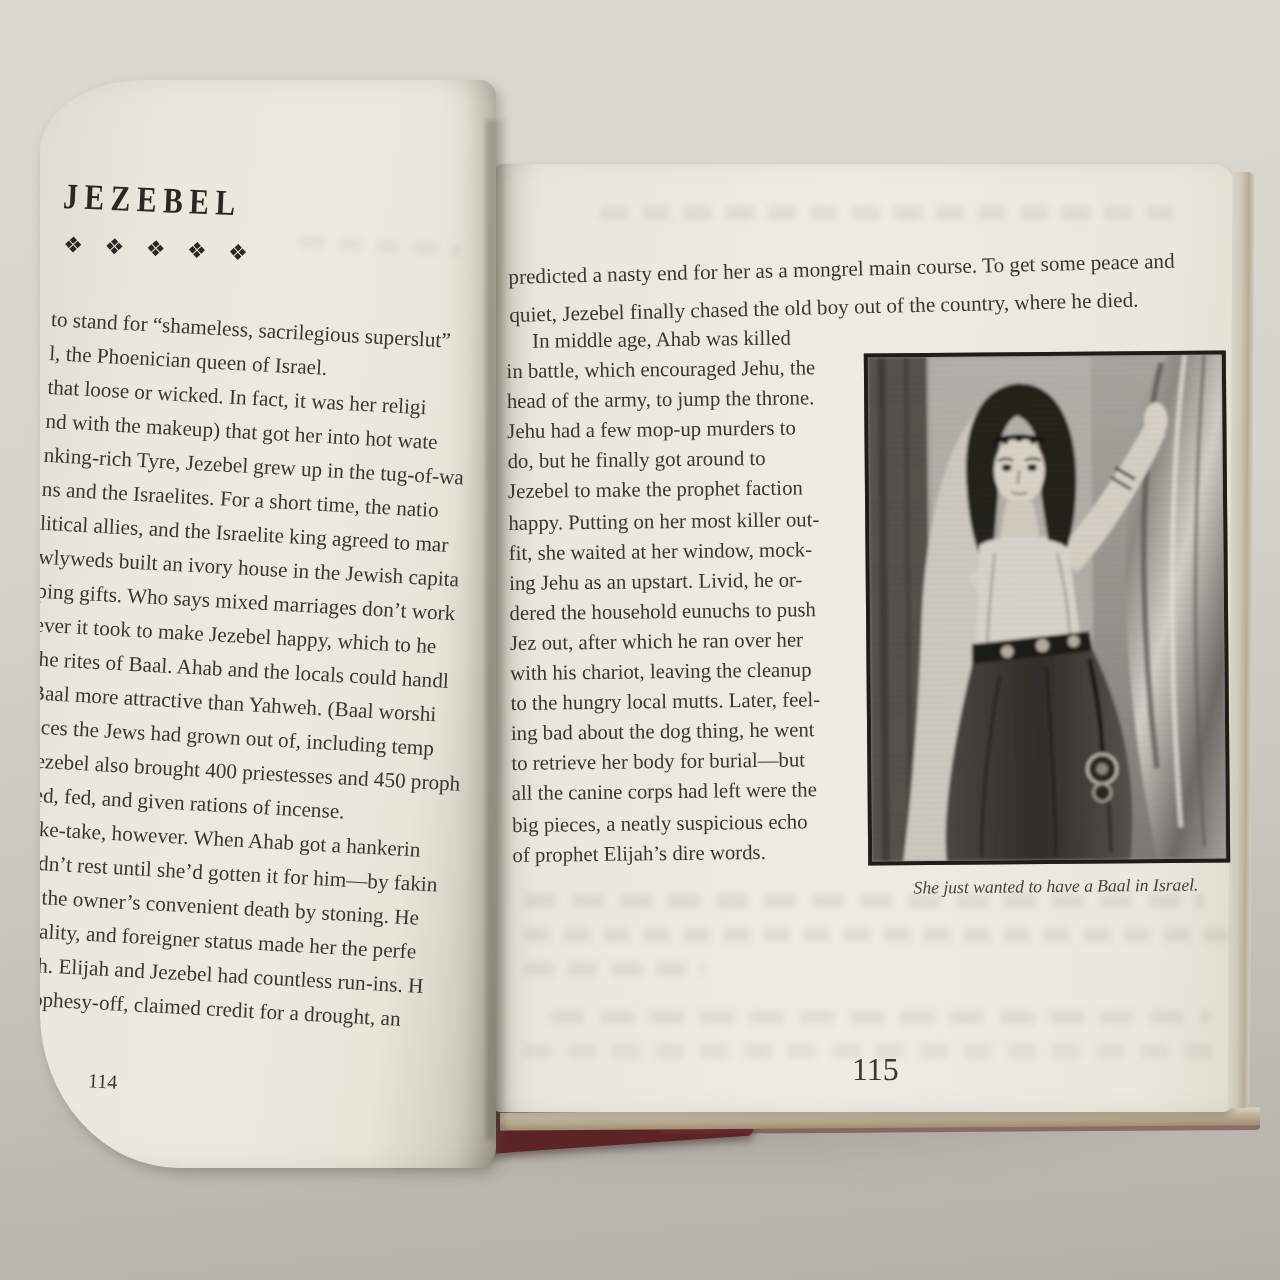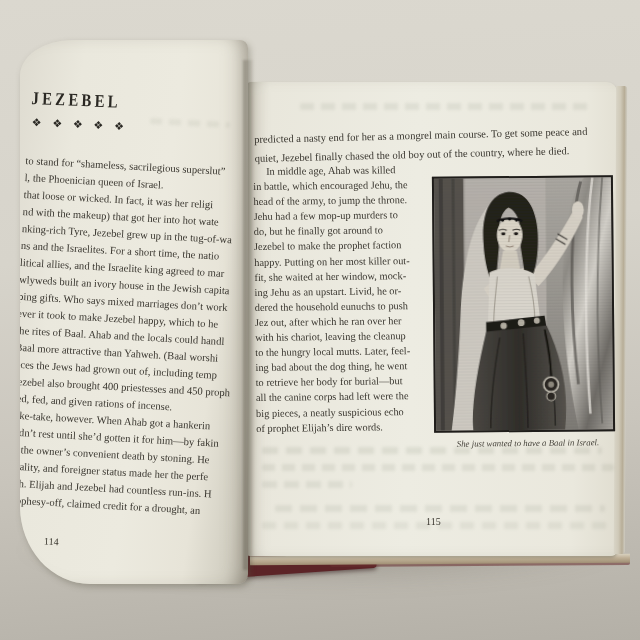--- a/index.html
+++ b/index.html
@@ -51,21 +51,21 @@
   .lp-num{left:24px;top:496px;font-size:10px;transform:rotate(3deg);color:#3a372f;}
 
   
   .rp-intro{left:254px;top:131px;width:364px;transform:rotate(-1.4deg);transform-origin:left top;}
   .rp-intro-line{font-size:10.6px;line-height:18.5px;white-space:nowrap;color:#39362f;}
   .rp-col{left:253px;top:164px;width:176px;transform:rotate(-.7deg);transform-origin:left top;}
   .rp-col-line{font-size:10.4px;line-height:15.1px;white-space:nowrap;color:#39362f;}
   .rp-col-line:first-child{text-indent:13px;}
   .rp-caption{left:398px;top:438px;width:260px;text-align:center;font-style:italic;
     font-size:8.8px;color:#45423a;transform:rotate(-.6deg);}
-  .rp-num{left:426px;top:516px;font-size:10px;color:#3a372f;}
+  .rp-num{left:426px;top:527px;font-size:16px;color:#3a372f;}
 
   
   .illus{left:433px;top:176px;width:181px;height:256px;border:2px solid #1f1d1a;
     box-sizing:border-box;background:#8e8b86;transform:rotate(-.5deg);}
   .illus svg{display:block;width:100%;height:100%;}
 
   
   .ghost{filter:blur(1.6px);opacity:.5;border-radius:2px;}
   .g1{left:300px;top:103px;width:290px;height:7px;
     background:repeating-linear-gradient(90deg,rgba(110,118,100,.22) 0 14px,transparent 14px 21px);}

